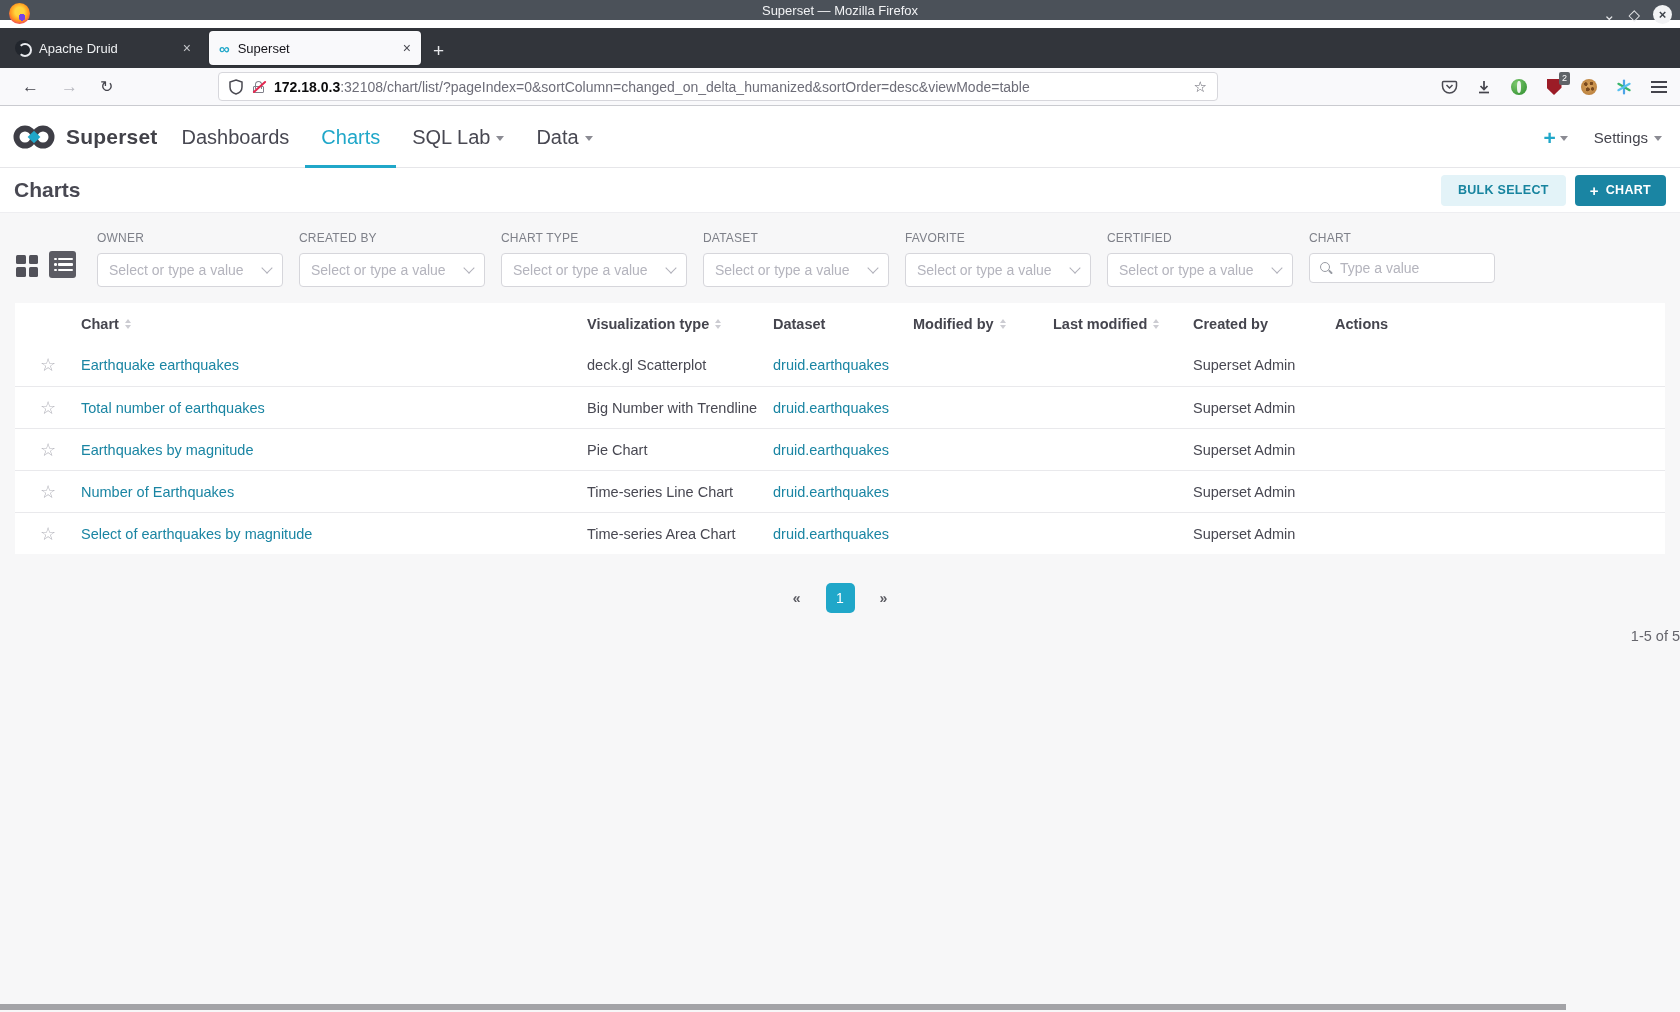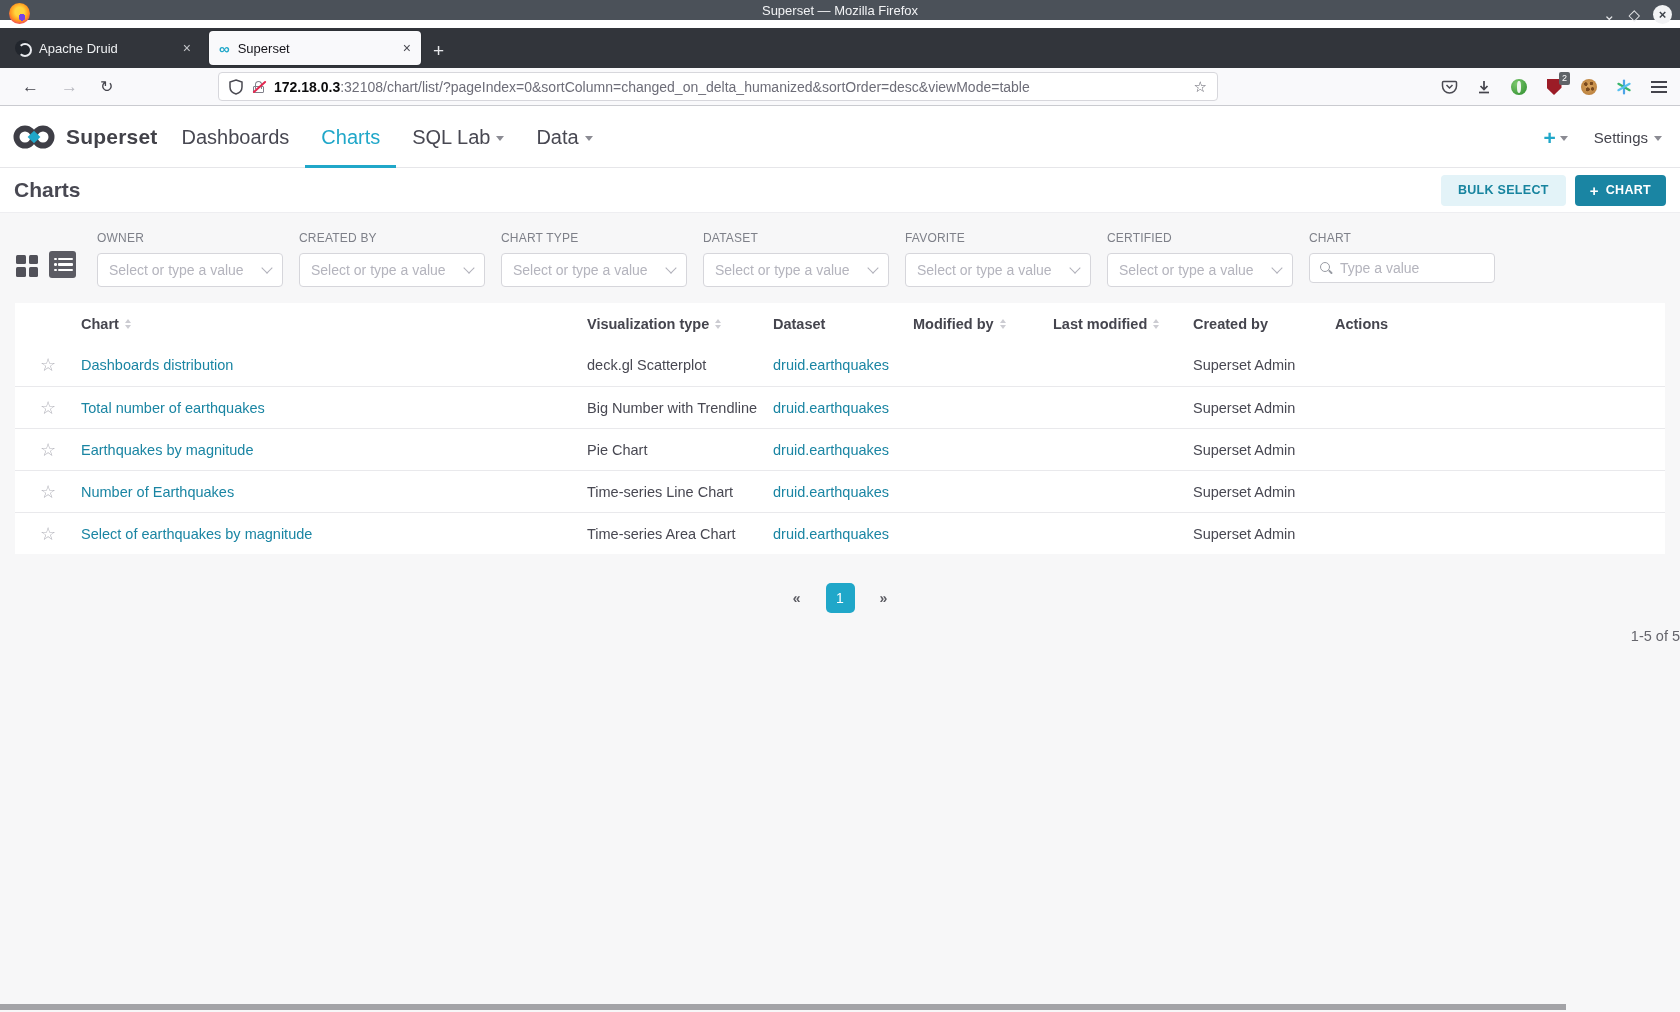--- a/index.html
+++ b/index.html
@@ -371,21 +371,21 @@
         <span class="th">
             <span>Created by</span>
           </span>
         <span class="th">
             <span>Actions</span>
           </span>
       </div>
 
       <div class="trow">
         <span class="star-cell">☆</span>
-        <a class="cell link">Dashboards distribution</a>
+        <a class="cell link">Earthquake earthquakes</a>
         <span class="cell">deck.gl Scatterplot</span>
         <a class="cell link">druid.earthquakes</a>
         <span class="cell"></span>
         <span class="cell"></span>
         <span class="cell">Superset Admin</span>
         <span class="cell"></span>
       </div>
 
       <div class="trow">
         <span class="star-cell">☆</span>

